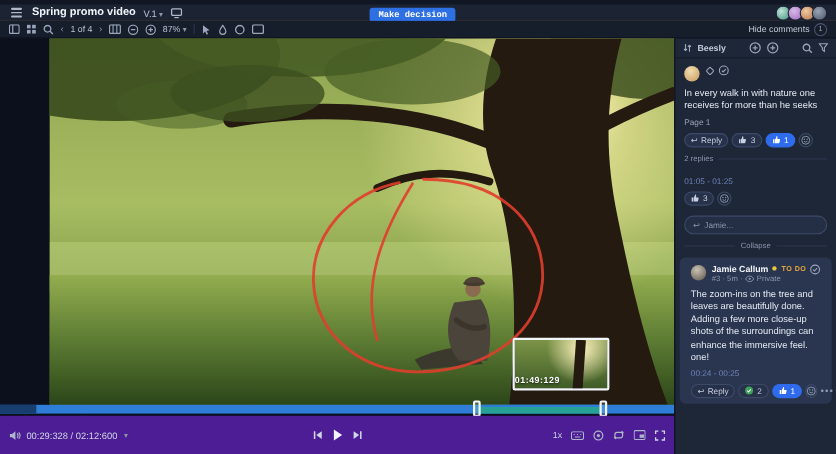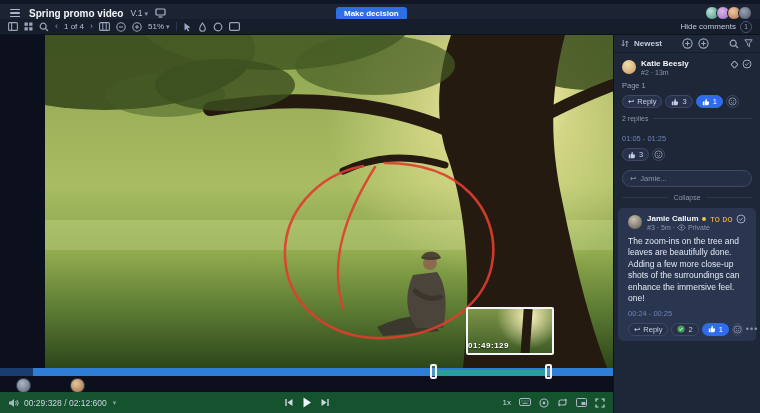--- a/index.html
+++ b/index.html
@@ -1,28 +1,28 @@
 <!DOCTYPE html>
 <html><head>
 <meta charset="utf-8">
 <style>
   html,body{margin:0;padding:0}
   body{width:760px;height:413px;overflow:hidden;position:relative;background:#101624;
        font-family:"Liberation Sans",sans-serif;color:#dfe5f0;-webkit-font-smoothing:antialiased}
   .app{position:absolute;inset:0}
   
   .topbar{position:absolute;top:4px;left:0;right:0;height:19px;background:#1c2434;
-          display:flex;align-items:center;padding:0 8px;gap:7px;border-bottom:1px solid #f97316;box-sizing:border-box}
+          display:flex;align-items:center;padding:0 8px;gap:7px;border-bottom:4px solid #f97316;box-sizing:border-box}
   .hamburger{display:flex;flex-direction:column;gap:2px;cursor:pointer;padding:2px}
   .hamburger i{display:block;width:10px;height:1.5px;background:#aeb7c8;border-radius:1px}
   .title{font-size:10px;font-weight:bold;color:#f2f5fa;white-space:nowrap}
   .version{font-size:8.5px;color:#b8c2d4;display:flex;align-items:flex-end;gap:2px;cursor:pointer}
   .caret{font-size:7px;color:#8b96ad}
   .decide{position:absolute;left:336px;top:3px;height:13px;background:#2f6fe4;color:#fff;border:none;
-          border-radius:3px;font-size:8px;font-weight:bold;padding:0 8px;cursor:pointer;font-family:Liberation Sans, sans-serif}
+          border-radius:3px;font-size:8px;font-weight:bold;padding:0 8px;cursor:pointer;font-family:Liberation Mono, monospace}
   .avatars{margin-left:auto;display:flex}
   .av{width:12px;height:12px;border-radius:50%;border:1px solid #1c2434;margin-left:-3px;cursor:pointer}
   .av1{background:radial-gradient(circle at 35% 35%,#bfe3d8,#3f8f7a)}
   .av2{background:radial-gradient(circle at 40% 35%,#d9b8e8,#9a6cc0)}
   .av3{background:radial-gradient(circle at 40% 35%,#f0c9a0,#b4714a)}
   .av4{background:radial-gradient(circle at 40% 35%,#9aa3b5,#4a5568)}
   
   .toolbar{position:absolute;top:19px;left:0;right:0;height:16px;background:#161d2b;border-bottom:1px solid #0c1220;
            display:flex;align-items:center;padding:0 8px;gap:6px;box-sizing:border-box;color:#9aa6bb}
   .tb{display:flex;align-items:center;justify-content:center;cursor:pointer;color:#9aa6bb}
@@ -52,27 +52,27 @@
   .tl-dark{position:absolute;left:0;top:0;width:33px;height:8px;background:#173e6e}
   .tl-range{position:absolute;left:434px;top:0;width:113px;height:8px;
             background:linear-gradient(#2e7ed8 0 30%,#27a096 30% 100%)}
   .tl-handle{position:absolute;top:-4px;width:7px;height:15px;border:2px solid #f2f5fa;border-radius:2px;
              box-sizing:border-box;background:rgba(255,255,255,.15);cursor:ew-resize}
   .marker-strip{position:absolute;left:0;top:341px;width:613px;height:16px}
   .mk{position:absolute;top:2px;width:13px;height:13px;border-radius:50%;border:1px solid #38445c;cursor:pointer}
   .mk1{left:16px;background:radial-gradient(circle at 40% 35%,#aeb7c8,#57616f)}
   .mk2{left:70px;background:radial-gradient(circle at 40% 35%,#e8c79a,#a06a40)}
   
-  .footer{position:absolute;left:0;bottom:0;width:613px;height:21px;background:#14532d;display:flex;align-items:center;
+  .footer{position:absolute;left:0;bottom:0;width:613px;height:35px;background:#4c1d95;display:flex;align-items:center;
           padding:0 8px;box-sizing:border-box;color:#aeb7c8}
   .ftime{font-size:8.5px;color:#cfd6e4;margin-left:5px;white-space:nowrap}
   .fcaret{font-size:7px;color:#8b96ad;margin-left:6px;cursor:pointer}
   .transport{position:absolute;left:50%;transform:translateX(-50%);display:flex;align-items:center;gap:9px}
   .tbtn{cursor:pointer;display:flex;align-items:center}
-  .fright{margin-left:auto;display:flex;align-items:flex-start;gap:8px}
+  .fright{margin-left:auto;display:flex;align-items:center;gap:8px}
   .speed{font-size:8px;color:#cfd6e4;cursor:pointer}
   
   .panel{position:absolute;top:35px;right:0;width:147px;bottom:0;background:#1e2738;border-left:1px solid #0c1220;
          box-sizing:border-box;overflow:hidden}
   .phead{height:17px;display:flex;align-items:center;padding:0 7px;gap:5px;border-bottom:1px solid #141b2a;color:#9aa6bb}
   .sortlbl{font-size:8px;color:#c2cada;font-weight:bold}
   .pico{cursor:pointer;display:flex;align-items:center;color:#9aa6bb}
   .sp{flex:1}
   .comment{padding:6px 8px 5px}
   .chead{display:flex;align-items:flex-start;gap:5px}
@@ -172,21 +172,21 @@
           <path d="M3 5h4" stroke="currentColor" stroke-width="1.1"></path>
         </svg>
     </span>
     <span class="tb">
       <svg width="10" height="10" viewBox="0 0 10 10">
           <circle cx="5" cy="5" r="4.2" fill="none" stroke="currentColor" stroke-width="1.1"></circle>
           <path d="M3 5h4M5 3v4" stroke="currentColor" stroke-width="1.1"></path>
         </svg>
     </span>
     <span class="version">
-      <span class="tlabel">51%</span>
+      <span class="tlabel">87%</span>
       <span class="caret">▾</span>
     </span>
     <span class="tsep"></span>
     <span class="tb">
       <svg width="9" height="10" viewBox="0 0 9 10">
           <path d="M1.5 1l6 4.6-2.7.5 1.4 2.7-1.3.7-1.4-2.8-2 1.9z" fill="currentColor"></path>
         </svg>
     </span>
     <span class="tb">
       <svg width="9" height="10" viewBox="0 0 9 10">
@@ -341,21 +341,21 @@
     </footer>
   </div>
 
   <aside class="panel">
     <div class="phead">
       <span class="pico">
         <svg width="8" height="9" viewBox="0 0 8 9">
             <path d="M2.2 1v6M2.2 7L0.8 5.4M2.2 7l1.4-1.6M5.8 8V2M5.8 2L4.4 3.6M5.8 2l1.4 1.6" stroke="currentColor" stroke-width="1" fill="none"></path>
           </svg>
       </span>
-      <span class="sortlbl">Newest</span>
+      <span class="sortlbl">Beesly</span>
       <span class="sp"></span>
       <span class="pico">
         <svg width="11" height="11" viewBox="0 0 11 11">
             <circle cx="5.5" cy="5.5" r="4.6" fill="none" stroke="currentColor" stroke-width="1.1"></circle>
             <path d="M3.3 5.5h4.4M5.5 3.3v4.4" stroke="currentColor" stroke-width="1.1"></path>
           </svg>
       </span>
       <span class="pico">
         <svg width="11" height="11" viewBox="0 0 11 11">
             <circle cx="5.5" cy="5.5" r="4.6" fill="none" stroke="currentColor" stroke-width="1.1"></circle>
@@ -372,38 +372,35 @@
       <span class="pico">
         <svg width="9" height="9" viewBox="0 0 9 9">
             <path d="M0.8 0.8h7.4L5.4 4.3v3.4L3.6 6.3V4.3z" fill="none" stroke="currentColor" stroke-width="1"></path>
           </svg>
       </span>
     </div>
 
     <div class="comment">
       <div class="chead">
         <span class="cav cavk"></span>
-        <span class="cmeta">
-          <span class="cname">Katie Beesly</span>
-          <span class="csub">#2 · 13m</span>
-        </span>
         <span class="cacts">
           <span class="pico">
             <svg width="9" height="9" viewBox="0 0 9 9">
                 <rect x="2" y="2" width="5" height="5" rx="1" transform="rotate(45 4.5 4.5)" fill="none" stroke="currentColor" stroke-width="1"></rect>
               </svg>
           </span>
           <span class="pico">
             <svg width="10" height="10" viewBox="0 0 10 10">
                 <circle cx="5" cy="5" r="4" fill="none" stroke="currentColor" stroke-width="1"></circle>
                 <path d="M3.2 5.2l1.2 1.2 2.4-2.6" fill="none" stroke="currentColor" stroke-width="1"></path>
               </svg>
           </span>
         </span>
       </div>
+      <div class="cbody">In every walk in with nature one receives for more than he seeks</div>
       <div class="cattach">Page 1</div>
       <div class="crow">
         <span class="pill">↩ <span>Reply</span></span>
         <span class="pill">
           <svg width="8" height="8" viewBox="0 0 10 10">
               <path d="M1 4.5h1.6V9H1zM3.2 9h4c.6 0 1-.4 1.1-1l.6-2.6c.1-.6-.3-1.1-1-1.1H6V2.2C6 1.4 5.4 1 4.8 1L4.4 3 3.2 4.8z" fill="#c7d0e2"></path>
             </svg>
           <span>3</span>
         </span>
         <span class="pill blue">

